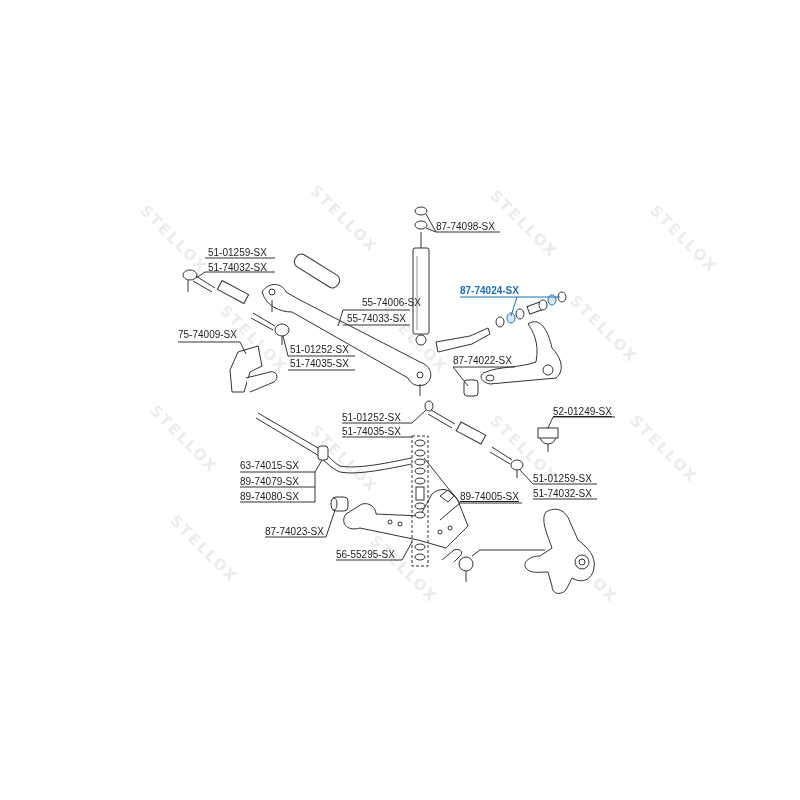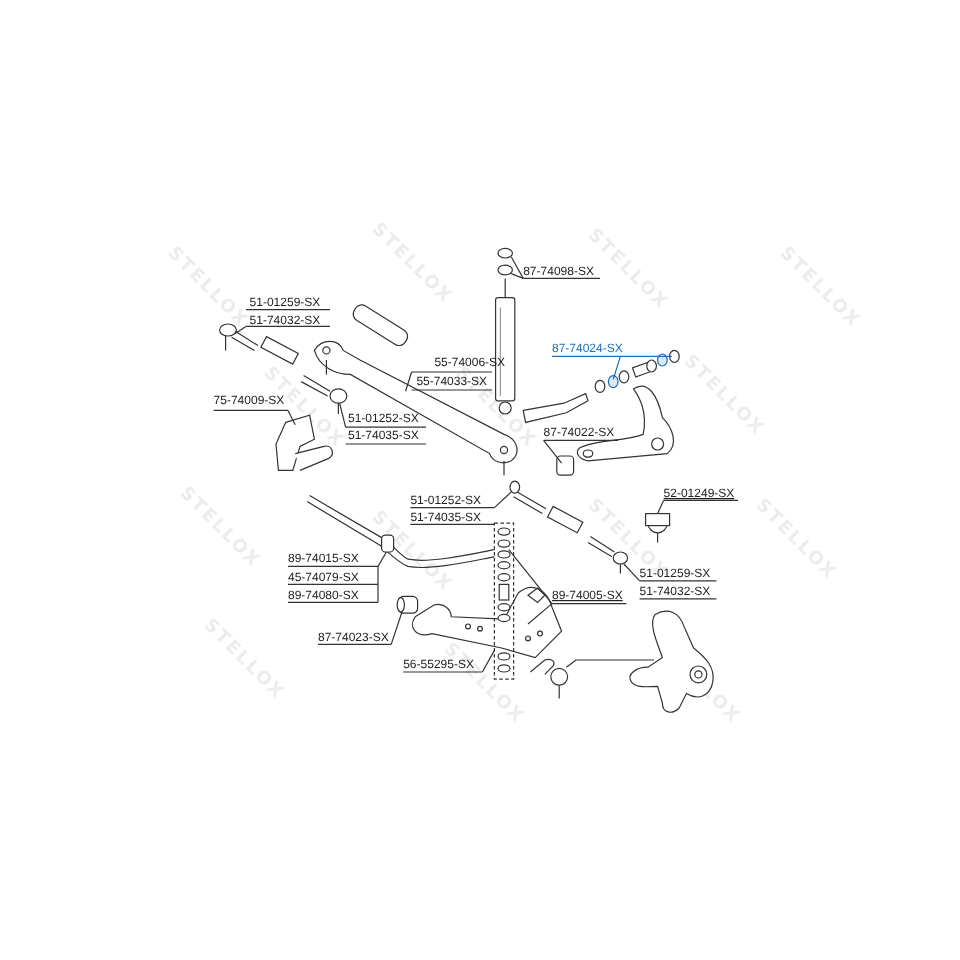--- a/index.html
+++ b/index.html
@@ -200,32 +200,32 @@
       <path d="M546,512 C556,506 566,510 570,522 L578,540 C588,548 596,556 594,568 C592,580 582,584 572,578 L566,590 C560,596 552,594 552,586 L548,572 C540,572 530,574 526,568 C522,562 530,556 540,556 L552,548 C548,536 540,520 546,512 Z" fill="#fff"></path>
       <circle cx="582" cy="562" r="7"></circle>
       <circle cx="582" cy="562" r="3"></circle>
     </g>
   </svg>
 
   <div>
     <span class="lbl" style="left:436px;top:220px;">87-74098-SX</span>
     <span class="lbl" style="left:208px;top:246px;">51-01259-SX</span>
     <span class="lbl" style="left:208px;top:261px;">51-74032-SX</span>
-    <span class="lbl hl" style="left:460px;top:284px;">87-74024-SX</span>
+    <span class="lbl hl" style="left:460px;top:284px;font-weight:bold;">87-74024-SX</span>
     <span class="lbl" style="left:362px;top:296px;">55-74006-SX</span>
     <span class="lbl" style="left:347px;top:312px;text-align:center;">55-74033-SX</span>
     <span class="lbl" style="left:178px;top:328px;">75-74009-SX</span>
     <span class="lbl" style="left:290px;top:343px;">51-01252-SX</span>
     <span class="lbl" style="left:290px;top:357px;">51-74035-SX</span>
     <span class="lbl" style="left:453px;top:354px;text-align:right;">87-74022-SX</span>
     <span class="lbl" style="left:553px;top:405px;text-decoration:underline;">52-01249-SX</span>
     <span class="lbl" style="left:342px;top:411px;">51-01252-SX</span>
     <span class="lbl" style="left:342px;top:425px;">51-74035-SX</span>
-    <span class="lbl" style="left:240px;top:459px;">89-74015-SX</span>
+    <span class="lbl" style="left:240px;top:459px;">63-74015-SX</span>
     <span class="lbl" style="left:533px;top:472px;">51-01259-SX</span>
-    <span class="lbl" style="left:240px;top:475px;">45-74079-SX</span>
+    <span class="lbl" style="left:240px;top:475px;">89-74079-SX</span>
     <span class="lbl" style="left:533px;top:487px;">51-74032-SX</span>
     <span class="lbl" style="left:240px;top:490px;">89-74080-SX</span>
     <span class="lbl" style="left:460px;top:490px;text-decoration:underline;">89-74005-SX</span>
     <span class="lbl" style="left:265px;top:525px;">87-74023-SX</span>
     <span class="lbl" style="left:336px;top:548px;">56-55295-SX</span>
   </div>
 </div>
 
 </body></html>

